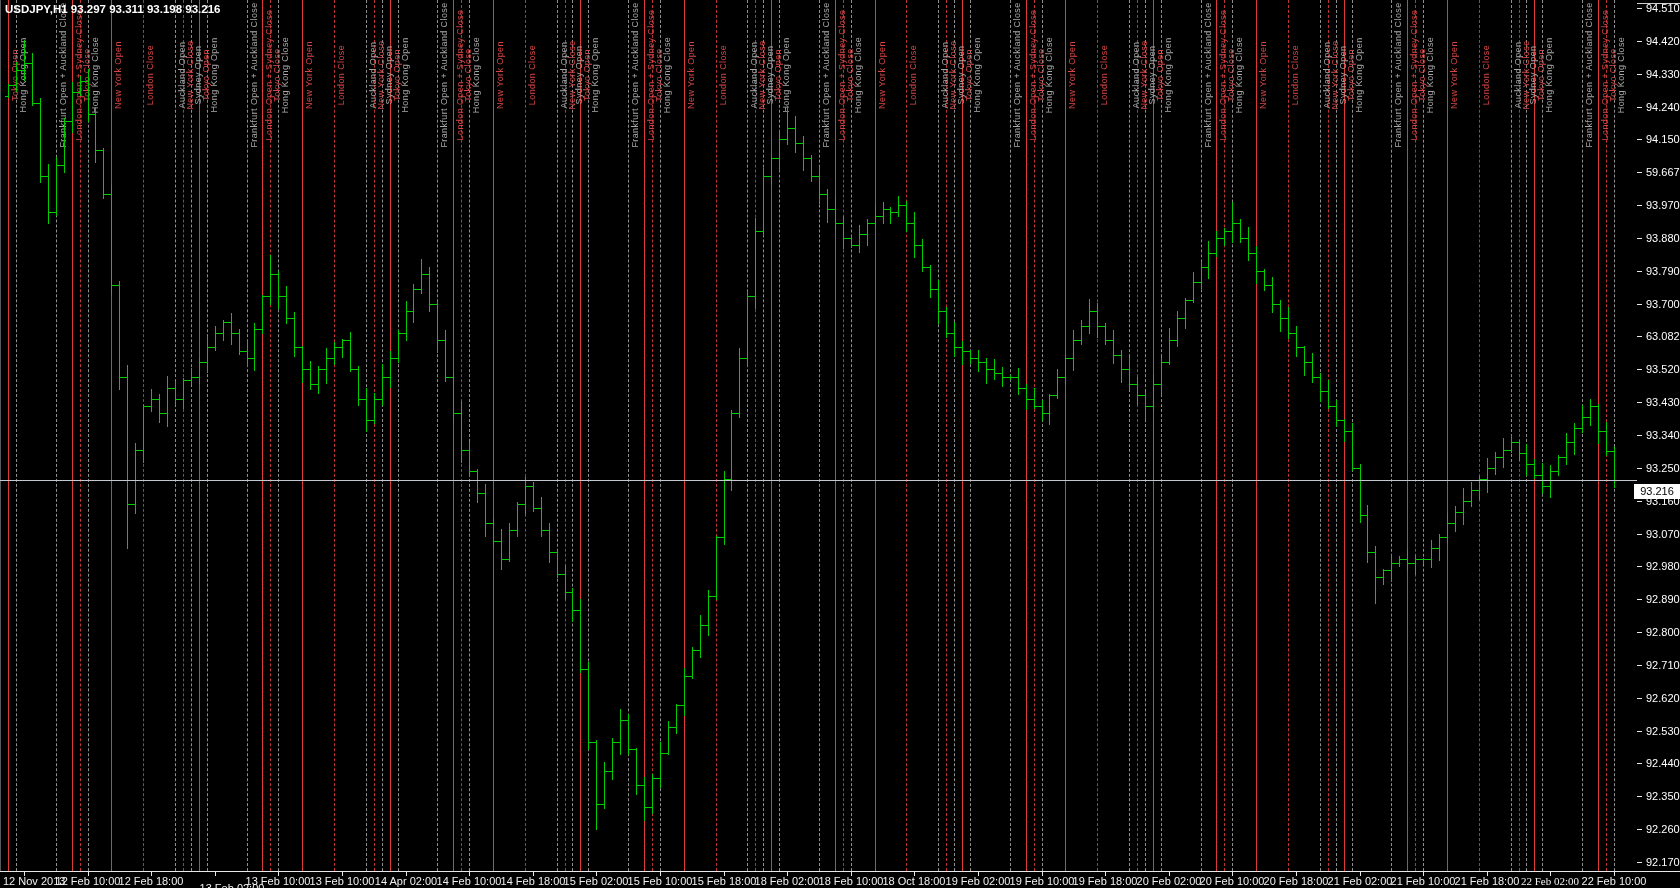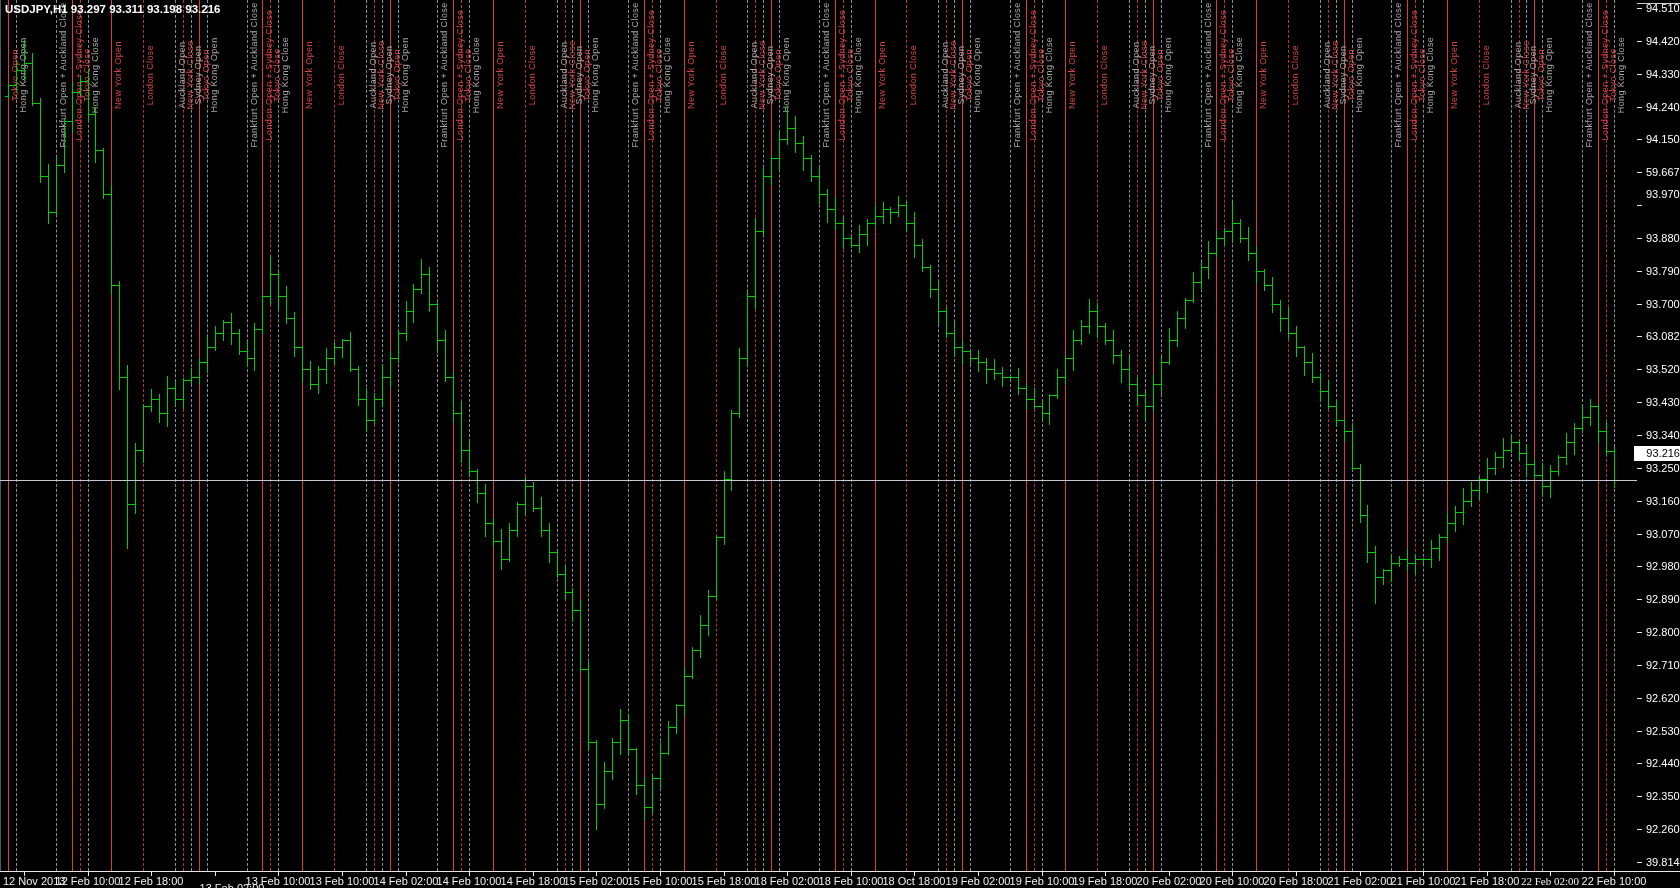--- a/index.html
+++ b/index.html
@@ -247,21 +247,21 @@
       <div class="plabel" style="top: 41px;">94.420</div>
       <div class="ptick" style="top: 74px;"></div>
       <div class="plabel" style="top: 74px;">94.330</div>
       <div class="ptick" style="top: 107px;"></div>
       <div class="plabel" style="top: 107px;">94.240</div>
       <div class="ptick" style="top: 139px;"></div>
       <div class="plabel" style="top: 139px;">94.150</div>
       <div class="ptick" style="top: 172px;"></div>
       <div class="plabel" style="top: 172px;">59.667</div>
       <div class="ptick" style="top: 205px;"></div>
-      <div class="plabel" style="top: 194px; text-align: center;">93.970</div>
+      <div class="plabel" style="top: 205px; text-align: center;">93.970</div>
       <div class="ptick" style="top: 238px;"></div>
       <div class="plabel" style="top: 238px;">93.880</div>
       <div class="ptick" style="top: 271px;"></div>
       <div class="plabel" style="top: 271px;">93.790</div>
       <div class="ptick" style="top: 304px;"></div>
       <div class="plabel" style="top: 304px;">93.700</div>
       <div class="ptick" style="top: 336px;"></div>
       <div class="plabel" style="top: 336px;">63.082</div>
       <div class="ptick" style="top: 369px;"></div>
       <div class="plabel" style="top: 369px;">93.520</div>
@@ -287,40 +287,40 @@
       <div class="plabel" style="top: 698px;">92.620</div>
       <div class="ptick" style="top: 731px;"></div>
       <div class="plabel" style="top: 731px;">92.530</div>
       <div class="ptick" style="top: 763px;"></div>
       <div class="plabel" style="top: 763px;">92.440</div>
       <div class="ptick" style="top: 796px;"></div>
       <div class="plabel" style="top: 796px;">92.350</div>
       <div class="ptick" style="top: 829px;"></div>
       <div class="plabel" style="top: 829px;">92.260</div>
       <div class="ptick" style="top: 862px;"></div>
-      <div class="plabel" style="top: 862px;">39.814</div>
+      <div class="plabel" style="top: 862px;">92.170</div>
     </div>
 
-  <div class="cpbox" id="cpbox" style="top: 446px; text-align: right;">93.216</div>
+  <div class="cpbox" id="cpbox" style="top: 484px;">93.216</div>
 
   <div class="time-axis" id="time-axis">
       <div class="ttick" style="left: 24px;"></div>
       <div class="tlabel noshift" style="left: 3px;">12 Nov 2013</div>
       <div class="ttick" style="left: 88px;"></div>
       <div class="tlabel" style="left: 88px;">12 Feb 10:00</div>
       <div class="ttick" style="left: 151px;"></div>
       <div class="tlabel" style="left: 151px;">12 Feb 18:00</div>
       <div class="ttick" style="left: 215px;"></div>
       <div class="tlabel" style="left: 232px; margin-top: 7px;">13 Feb 02:00</div>
       <div class="ttick" style="left: 278px;"></div>
       <div class="tlabel" style="left: 278px;">13 Feb 10:00</div>
       <div class="ttick" style="left: 342px;"></div>
       <div class="tlabel" style="left: 342px;">13 Feb 10:00</div>
       <div class="ttick" style="left: 406px;"></div>
-      <div class="tlabel" style="left: 406px;">14 Feb 02:00</div>
+      <div class="tlabel" style="left: 406px;">14 Apr 02:00</div>
       <div class="ttick" style="left: 469px;"></div>
       <div class="tlabel" style="left: 469px;">14 Feb 10:00</div>
       <div class="ttick" style="left: 533px;"></div>
       <div class="tlabel" style="left: 533px;">14 Feb 18:00</div>
       <div class="ttick" style="left: 596px;"></div>
       <div class="tlabel" style="left: 596px;">15 Feb 02:00</div>
       <div class="ttick" style="left: 660px;"></div>
       <div class="tlabel" style="left: 660px;">15 Feb 10:00</div>
       <div class="ttick" style="left: 724px;"></div>
       <div class="tlabel" style="left: 724px;">15 Feb 18:00</div>

